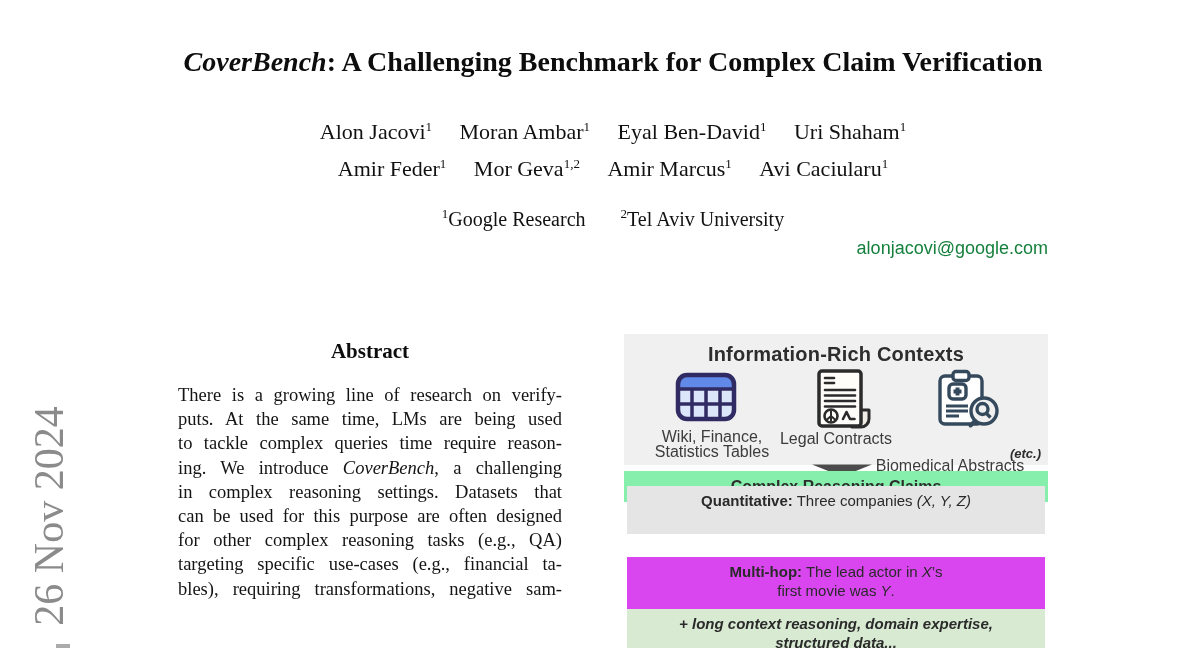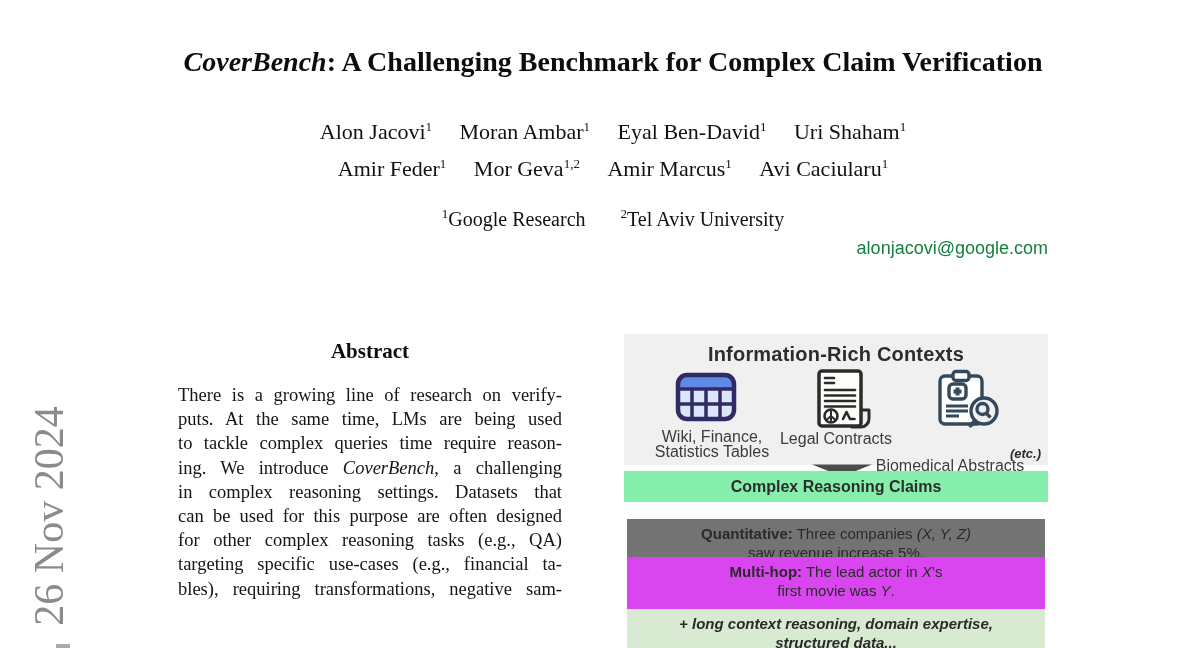--- a/index.html
+++ b/index.html
@@ -78,21 +78,21 @@
   }
   .arrow { position:absolute; left:188px; top:130px; width:60px; height:13px; }
   .band {
     position:absolute; top:137px; left:0; width:424px; height:31px; background:#86efac;
     text-align:center; font-weight:bold; font-size:16px; line-height:32px; color:#2d2d2d;
   }
   .cbox {
     position:absolute; left:3px; width:418px; box-sizing:border-box;
     text-align:center; font-size:15px; line-height:19px; padding-top:5px; color:#2a2a2a;
   }
-  .cbox-q { top:185px; height:48px; background:#737373; }
+  .cbox-q { top:152px; height:48px; background:#e5e5e5; }
   .cbox-m { top:223px; height:59px; background:#d946ef; }
   .cbox-g { top:275px; height:46px; background:#d8ead2; font-weight:bold; font-style:italic; }
 </style>
 </head>
 <body>
 
 <div class="page">
 
   <div class="watermark">26 Nov 2024</div>
   <div class="watermark-sliver"></div>
@@ -194,21 +194,20 @@
     </div>
 
     <svg class="arrow" width="60" height="13" viewBox="0 0 60 13">
       <polygon points="0,0.5 60,0.5 30,12.5" fill="#4c4c4c"></polygon>
     </svg>
 
     <div class="band">Complex Reasoning Claims</div>
 
     <div class="cbox cbox-q">
       <div><span class="b">Quantitative:</span><span> Three companies </span><span class="i">(X, Y, Z)</span></div>
-      <div>saw revenue increase 5%.</div>
     </div>
 
     <div class="cbox cbox-m">
       <div><span class="b">Multi-hop:</span><span> The lead actor in </span><span class="i">X</span><span>’s</span></div>
       <div><span>first movie was </span><span class="i">Y</span><span>.</span></div>
     </div>
 
     <div class="cbox cbox-g">
       <div>+ long context reasoning, domain expertise,</div>
       <div>structured data...</div>

